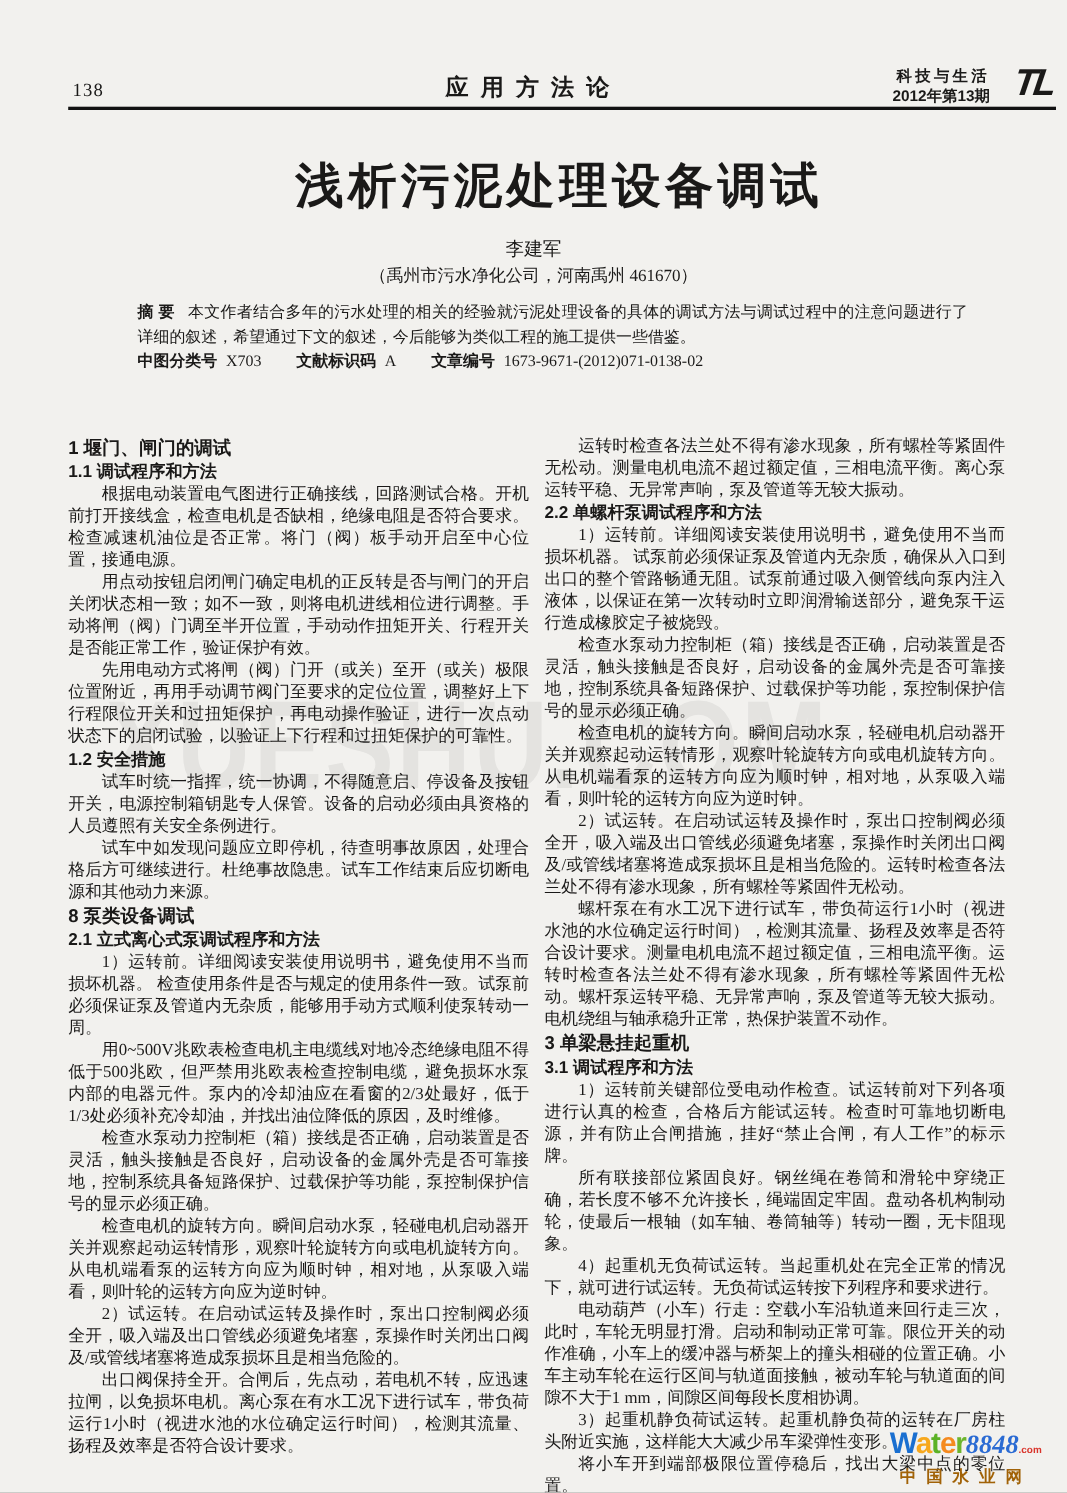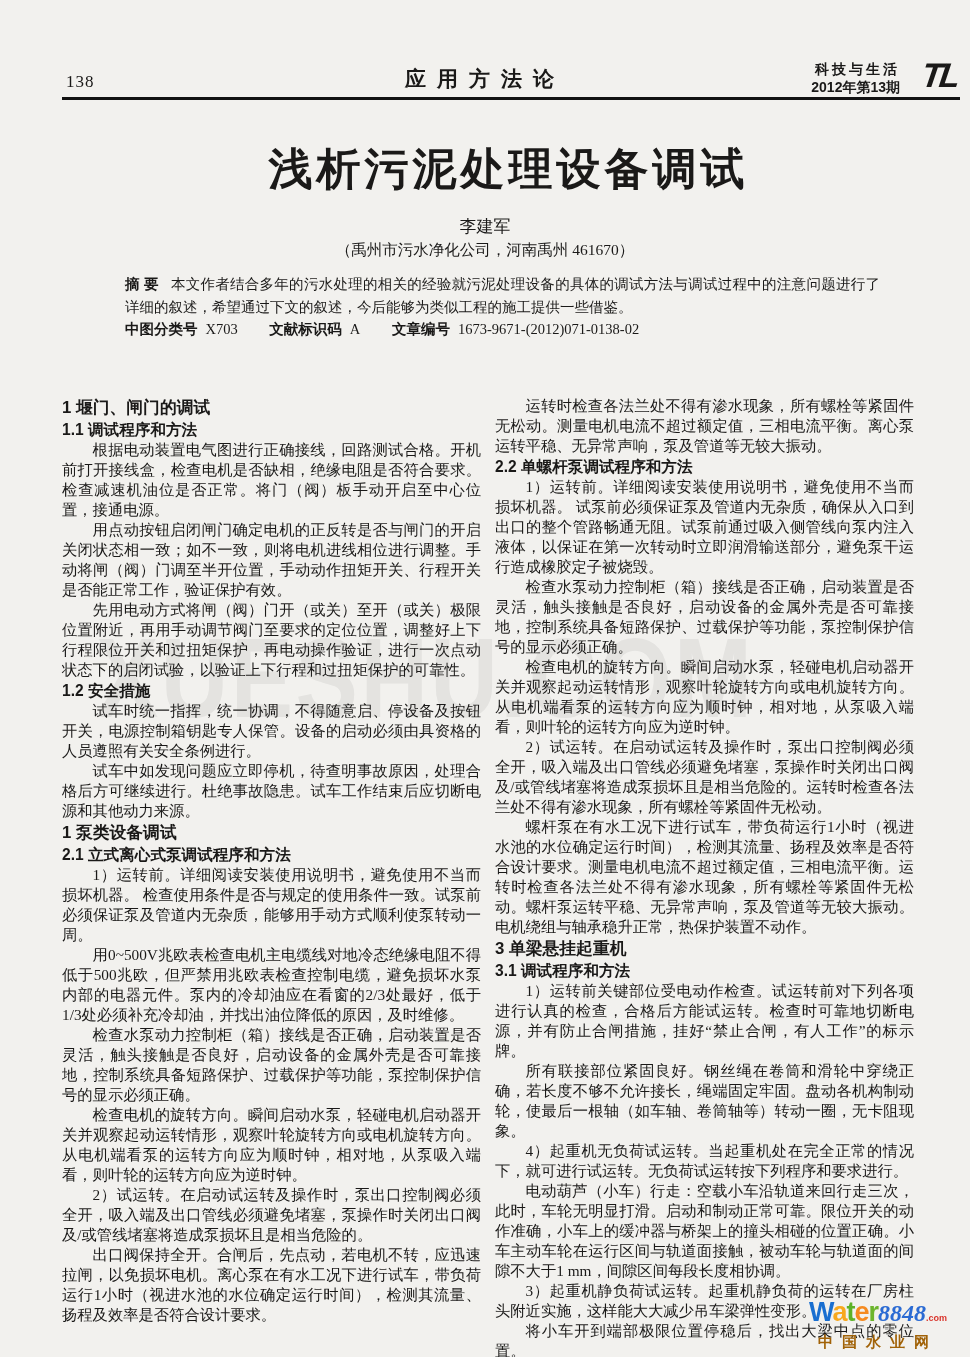--- a/index.html
+++ b/index.html
@@ -105,21 +105,21 @@
   <div class="columns">
     <div class="col">
         <div class="blk h1">1 堰门、闸门的调试</div>
         <div class="blk h2">1.1 调试程序和方法</div>
         <div class="blk p">根据电动装置电气图进行正确接线，回路测试合格。开机前打开接线盒，检查电机是否缺相，绝缘电阻是否符合要求。检查减速机油位是否正常。将门（阀）板手动开启至中心位置，接通电源。</div>
         <div class="blk p">用点动按钮启闭闸门确定电机的正反转是否与闸门的开启关闭状态相一致；如不一致，则将电机进线相位进行调整。手动将闸（阀）门调至半开位置，手动动作扭矩开关、行程开关是否能正常工作，验证保护有效。</div>
         <div class="blk p">先用电动方式将闸（阀）门开（或关）至开（或关）极限位置附近，再用手动调节阀门至要求的定位位置，调整好上下行程限位开关和过扭矩保护，再电动操作验证，进行一次点动状态下的启闭试验，以验证上下行程和过扭矩保护的可靠性。</div>
         <div class="blk h2">1.2 安全措施</div>
         <div class="blk p">试车时统一指挥，统一协调，不得随意启、停设备及按钮开关，电源控制箱钥匙专人保管。设备的启动必须由具资格的人员遵照有关安全条例进行。</div>
         <div class="blk p">试车中如发现问题应立即停机，待查明事故原因，处理合格后方可继续进行。杜绝事故隐患。试车工作结束后应切断电源和其他动力来源。</div>
-        <div class="blk h1">1 泵类设备调试</div>
+        <div class="blk h1">8 泵类设备调试</div>
         <div class="blk h2">2.1 立式离心式泵调试程序和方法</div>
         <div class="blk p">1）运转前。详细阅读安装使用说明书，避免使用不当而损坏机器。 检查使用条件是否与规定的使用条件一致。试泵前必须保证泵及管道内无杂质，能够用手动方式顺利使泵转动一周。</div>
         <div class="blk p">用0~500V兆欧表检查电机主电缆线对地冷态绝缘电阻不得低于500兆欧，但严禁用兆欧表检查控制电缆，避免损坏水泵内部的电器元件。泵内的冷却油应在看窗的2/3处最好，低于1/3处必须补充冷却油，并找出油位降低的原因，及时维修。</div>
         <div class="blk p">检查水泵动力控制柜（箱）接线是否正确，启动装置是否灵活，触头接触是否良好，启动设备的金属外壳是否可靠接地，控制系统具备短路保护、过载保护等功能，泵控制保护信号的显示必须正确。</div>
         <div class="blk p">检查电机的旋转方向。瞬间启动水泵，轻碰电机启动器开关并观察起动运转情形，观察叶轮旋转方向或电机旋转方向。从电机端看泵的运转方向应为顺时钟，相对地，从泵吸入端看，则叶轮的运转方向应为逆时钟。</div>
         <div class="blk p">2）试运转。在启动试运转及操作时，泵出口控制阀必须全开，吸入端及出口管线必须避免堵塞，泵操作时关闭出口阀及/或管线堵塞将造成泵损坏且是相当危险的。</div>
         <div class="blk p">出口阀保持全开。合闸后，先点动，若电机不转，应迅速拉闸，以免损坏电机。离心泵在有水工况下进行试车，带负荷运行1小时（视进水池的水位确定运行时间），检测其流量、扬程及效率是否符合设计要求。</div>
       </div>
     <div class="col">
         <div class="blk p">运转时检查各法兰处不得有渗水现象，所有螺栓等紧固件无松动。测量电机电流不超过额定值，三相电流平衡。离心泵运转平稳、无异常声响，泵及管道等无较大振动。</div>

